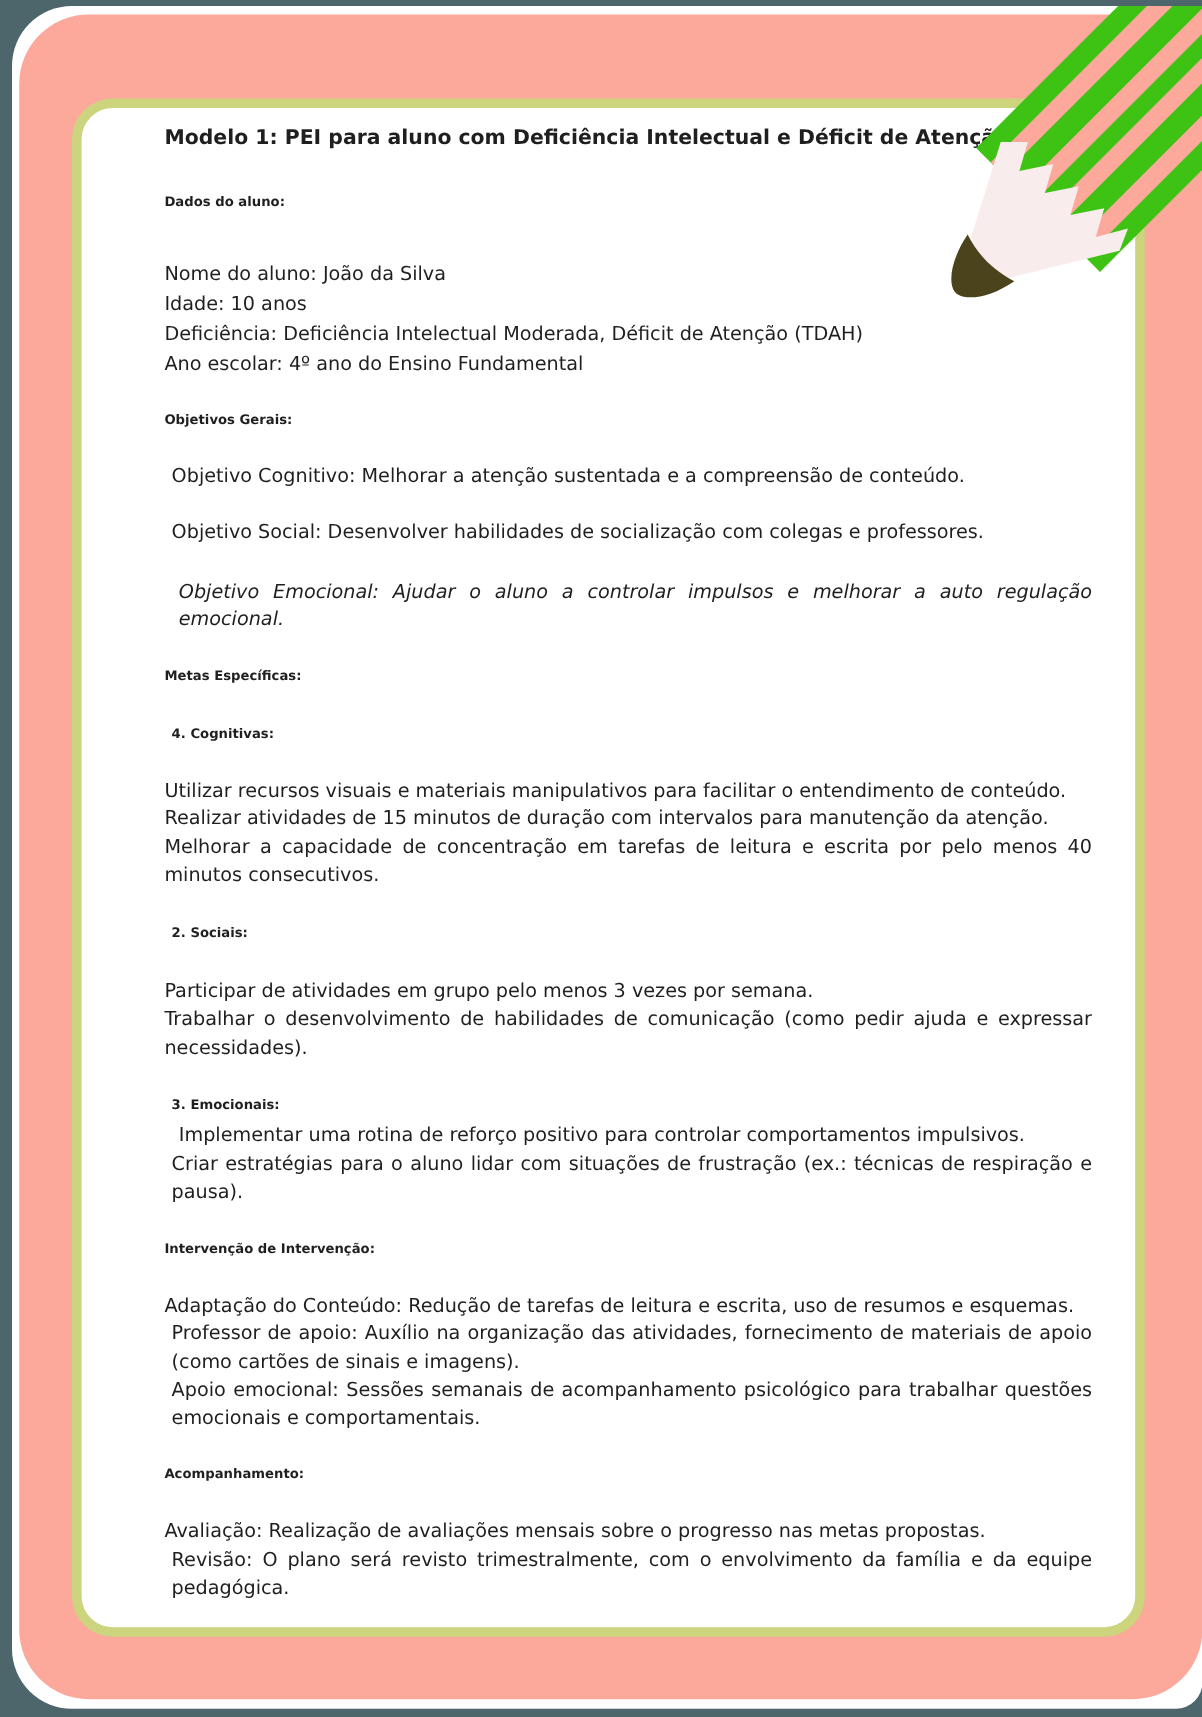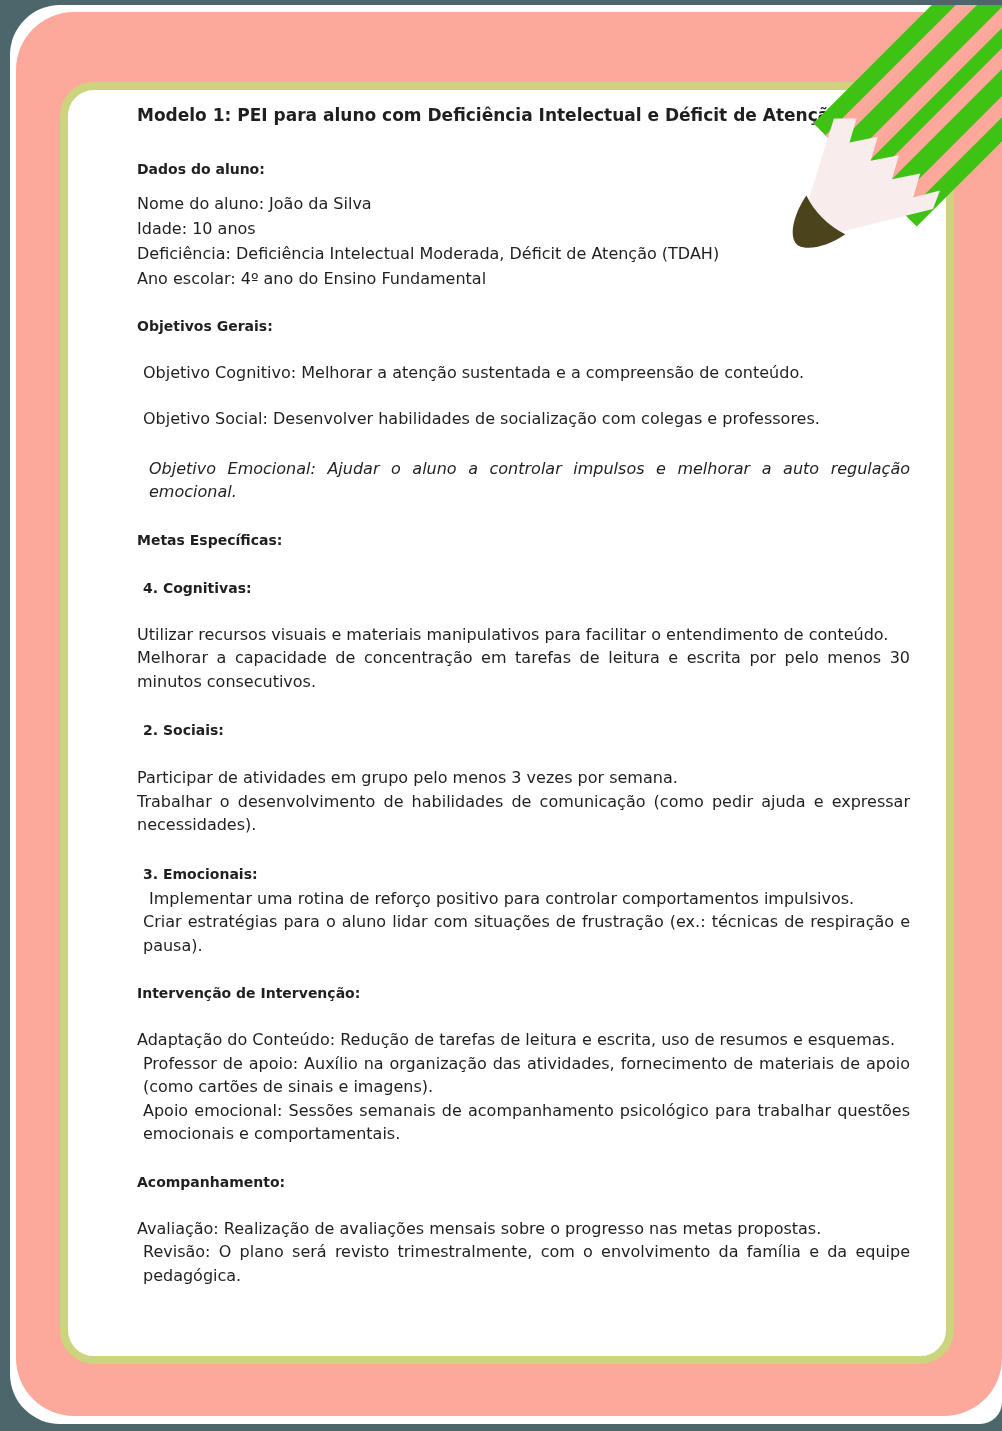--- a/index.html
+++ b/index.html
@@ -28,28 +28,28 @@
     border-radius:34px;
     overflow:hidden;
   }
   .content {
     position:absolute; left:0; top:0; right:0; bottom:0;
     padding:14px 36px 0 69px;
     color: var(--text, #1f1f1f);
     font-size:16px; line-height:23.5px;
   }
   .title { font-weight:bold; font-size:17px; }
-  h2 { font-weight:bold; font-size:14px; line-height:24px; }
+  h2 { font-weight:bold; font-size:11px; line-height:24px; }
   p { margin:0; }
   .just { text-align:justify; }
   .lines div { line-height:25px; }
   .ind1 { padding-left:6px; }
   .ind2 { padding-left:12px; }
   .mt1  { margin-top:1px; }
-  .mt21 { margin-top:10px; }
+  .mt21 { margin-top:34px; }
   .mt23 { margin-top:23px; }
   .mt24 { margin-top:24px; }
   .mt25 { margin-top:25px; }
   .mt26 { margin-top:26px;font-style:italic; }
   .mt29 { margin-top:29px; }
 
   .pencil {
     position:absolute; top:0; right:0;
     width:260px; height:300px;
   }
@@ -76,21 +76,22 @@
           <h2 class="mt23">Objetivos Gerais:</h2>
           <p class="just mt23 ind1">Objetivo Cognitivo: Melhorar a atenção sustentada e a compreensão de conteúdo.</p>
           <p class="just mt23 ind1">Objetivo Social: Desenvolver habilidades de socialização com colegas e professores.</p>
           <p class="just mt26 ind2">Objetivo Emocional: Ajudar o aluno a controlar impulsos e melhorar a auto regulação emocional.</p>
 
           <h2 class="mt24">Metas Específicas:</h2>
 
           <h2 class="mt24 ind1">4. Cognitivas:</h2>
           <div class="mt23">
             <p class="just">Utilizar recursos visuais e materiais manipulativos para facilitar o entendimento de conteúdo.</p>
-            <p class="just">Melhorar a capacidade de concentração em tarefas de leitura e escrita por pelo menos 30 minutos consecutivos.</p>
+            <p class="just">Realizar atividades de 15 minutos de duração com intervalos para manutenção da atenção.</p>
+            <p class="just">Melhorar a capacidade de concentração em tarefas de leitura e escrita por pelo menos 40 minutos consecutivos.</p>
           </div>
 
           <h2 class="mt25 ind1">2. Sociais:</h2>
           <div class="mt24">
             <p class="just">Participar de atividades em grupo pelo menos 3 vezes por semana.</p>
             <p class="just">Trabalhar o desenvolvimento de habilidades de comunicação (como pedir ajuda e expressar necessidades).</p>
           </div>
 
           <h2 class="mt25 ind1">3. Emocionais:</h2>
           <div class="mt1">

